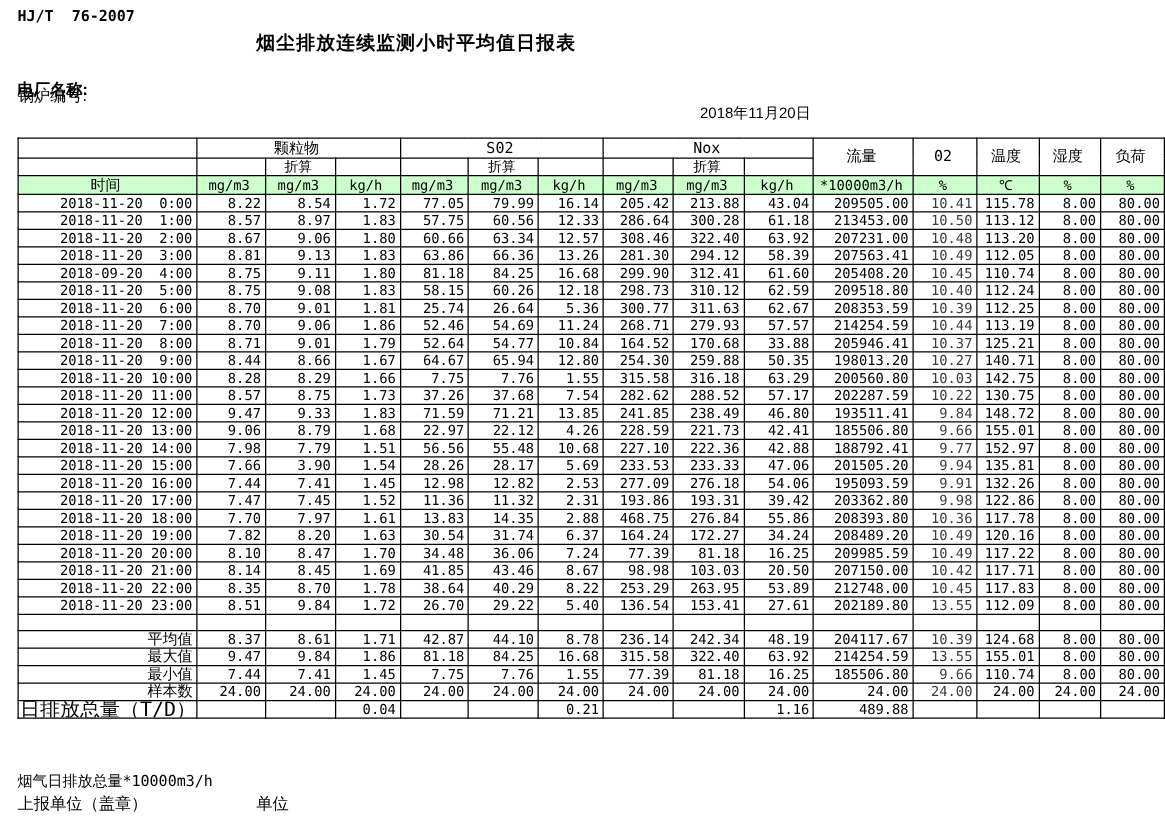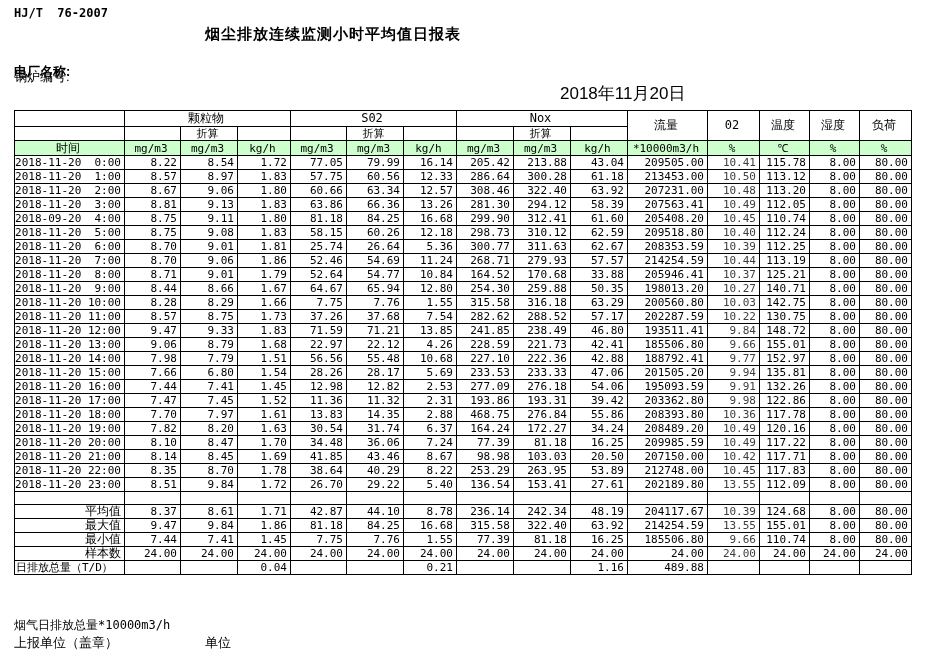--- a/index.html
+++ b/index.html
@@ -16,21 +16,21 @@
     position: absolute; left: 14px; top: 6px;
     font-family: "DejaVu Sans Mono", monospace;
     font-size: 12px; font-weight: bold; white-space: pre;
   }
   .title {
     position: absolute; left: 205px; top: 25px;
     font-size: 15px; font-weight: bold; letter-spacing: 1px;
   }
   .meta-plant { position: absolute; left: 14px; top: 63px; font-size: 13px; font-weight: bold; }
   .meta-boiler { position: absolute; left: 14px; top: 68px; font-size: 13px; font-weight: normal; }
-  .meta-date { position: absolute; left: 560px; top: 82px; font-size: 17px; }
+  .meta-date { position: absolute; left: 560px; top: 82px; font-size: 12px; }
 
   table.report {
     position: absolute; left: 14px; top: 110px;
     border-collapse: collapse; table-layout: fixed;
     font-size: 11px;
   }
   table.report td {
     border: 1px solid #000;
     padding: 0 3px 0 0;
     overflow: hidden;
@@ -57,21 +57,21 @@
   tr.h3 td.c-timehead { font-family: "Liberation Sans", sans-serif; font-size: 12px; }
   td.c-time { text-align: right; padding-right: 6px; font-size: 11px; }
   td.col9  { padding-right: 7px; }
   td.col10 { text-align: center; padding-right: 0; color: #3d3d3d; }
   td.col12 { padding-right: 8px; }
   td.col13 { padding-right: 7px; }
   td.c-sumlabel {
     font-family: "Liberation Sans", sans-serif;
     font-size: 12px; text-align: right; padding-right: 4px;
   }
-  td.c-sumlabel.left { text-align: left; padding-left: 1px; padding-right: 0; font-size: 11px; }
+  td.c-sumlabel.left { text-align: left; padding-left: 1px; padding-right: 0; font-size: 16px; }
   tr.spacer td { height: 13px; }
 
   .fg-total   { position: absolute; left: 14px; top: 617px; font-size: 12px; font-family: "DejaVu Sans Mono", monospace; }
   .report-unit{ position: absolute; left: 14px; top: 634px; font-size: 13px; }
   .unit-label { position: absolute; left: 205px; top: 634px; font-size: 13px; }
 </style>
 </head>
 <body>
 
 <div class="std">HJ/T  76-2007</div>
@@ -392,21 +392,21 @@
         <td class="c-num col8">42.88</td>
         <td class="c-num col9">188792.41</td>
         <td class="c-num col10">9.77</td>
         <td class="c-num col11">152.97</td>
         <td class="c-num col12">8.00</td>
         <td class="c-num col13">80.00</td>
       </tr>
       <tr>
         <td class="c-time">2018-11-20 15:00</td>
         <td class="c-num col0">7.66</td>
-        <td class="c-num col1">6.80</td>
+        <td class="c-num col1">3.90</td>
         <td class="c-num col2">1.54</td>
         <td class="c-num col3">28.26</td>
         <td class="c-num col4">28.17</td>
         <td class="c-num col5">5.69</td>
         <td class="c-num col6">233.53</td>
         <td class="c-num col7">233.33</td>
         <td class="c-num col8">47.06</td>
         <td class="c-num col9">201505.20</td>
         <td class="c-num col10">9.94</td>
         <td class="c-num col11">135.81</td>

